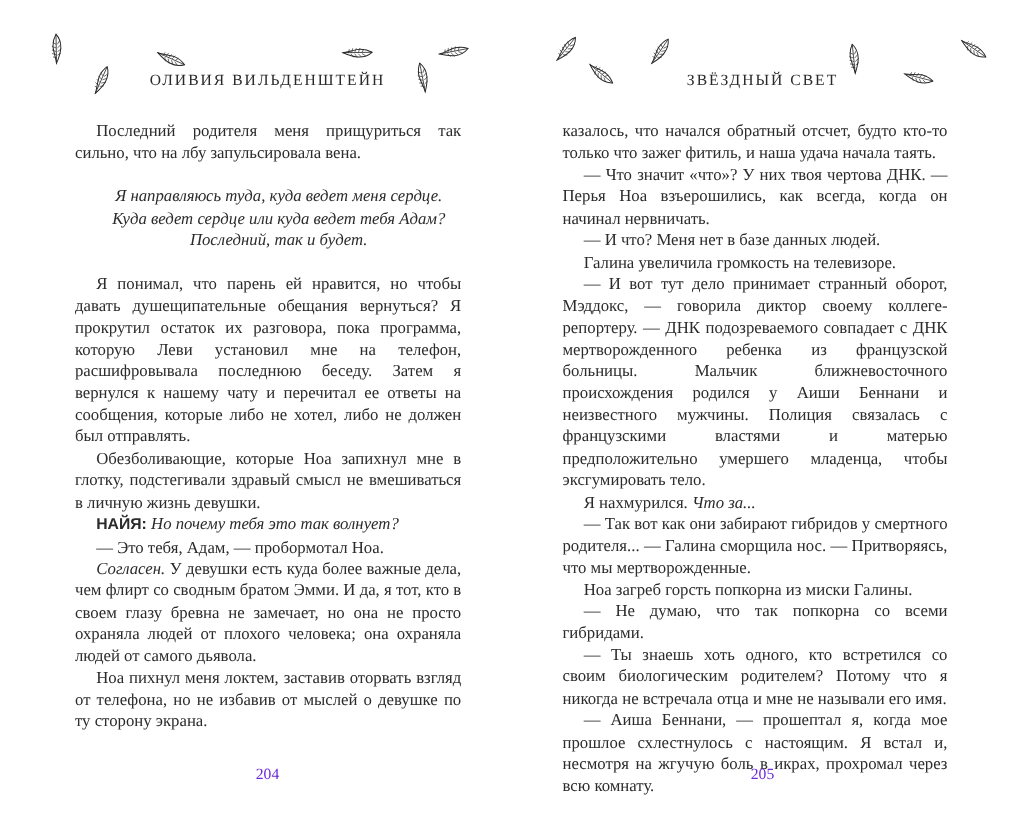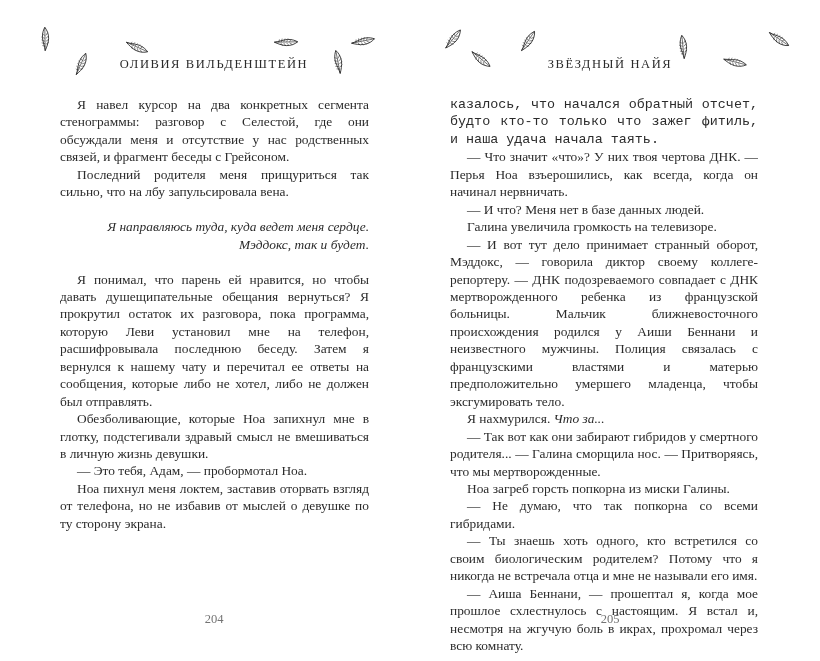--- a/index.html
+++ b/index.html
@@ -20,28 +20,28 @@
   .page.left .running-head { left: 58px; right: 40px; }
   .page.right .running-head { left: 40px; right: 50px; }
   .text-block {
     position: absolute; top: 94px;
     font-family: "Liberation Serif", serif; font-size: 13.4px; line-height: 17.45px;
     text-align: justify; hyphens: manual;
   }
   .page.left .text-block { left: 60px; width: 309px; }
   .page.right .text-block { left: 40px; width: 308px; }
   .p { margin: 0; text-indent: 17px; }
-  .p.noindent { text-indent: 0; font-family: Liberation Mono, monospace; }
-  .p.it { font-style: italic; text-align: right; }
+  .p.noindent { text-indent: 0; }
+  .p.it { font-style: italic; text-align: center; }
   .gap { height: 17.45px; }
   .speaker { font-family: "Liberation Sans", sans-serif; font-weight: bold; font-size: 12.6px; }
   em { }
   .folio {
     position: absolute; top: 610px; left: 0; right: 0; text-align: center;
-    font-family: "Liberation Serif", serif; font-size: 12.5px; color: #737373;
+    font-family: "Liberation Serif", serif; font-size: 12.5px; color: #6d28d9;
   }
   .page.left .folio { left: 58px; right: 40px; }
   .page.right .folio { left: 40px; right: 50px; }
 </style>
 </head>
 <body>
 
 <div class="spread">
 
   <div class="page left">
@@ -85,29 +85,36 @@
           <svg viewBox="0 0 44 28">
             <path d="M2 26 C10 20 14 14 22 8 C30 3 38 2 42 2 C40 8 34 16 26 20 C18 24 10 25 2 26 Z" fill="none" stroke="#2b2b2b" stroke-width="1.6"></path>
             <path d="M2 26 L42 2" stroke="#2b2b2b" stroke-width="1.2"></path>
             <path d="M10 22 L8 16 M14 19 L12 12 M18 16 L17 9 M23 13 L22 6 M28 10 L28 4 M14 21 L20 24 M19 18 L26 21 M24 15 L31 17 M29 12 L36 12" stroke="#2b2b2b" stroke-width="1"></path>
           </svg>
         </div>
       </div>
     <div class="running-head">ОЛИВИЯ ВИЛЬДЕНШТЕЙН</div>
 
     <div class="text-block">
-      <p class="p">Я навел курсор на два конкретных сегмента стенограммы: разговор с Селестой, где они обсуждали меня и отсутствие у нас родственных связей, и фрагмент беседы с Грейсоном.</p>
       <p class="p">Последний родителя меня прищуриться так сильно, что на лбу запульсировала вена.</p>
       <div class="gap"></div>
       <p class="p it">Я направляюсь туда, куда ведет меня сердце.</p>
-      <p class="p it">Мэддокс, так и будет.</p>
+      <p class="p it">Куда ведет сердце или куда ведет тебя Адам?</p>
+      <p class="p it">Последний, так и будет.</p>
       <div class="gap"></div>
       <p class="p">Я понимал, что парень ей нравится, но чтобы давать душещипательные обещания вернуться? Я прокрутил остаток их разговора, пока программа, которую Леви установил мне на телефон, расшифровывала последнюю беседу. Затем я вернулся к нашему чату и перечитал ее ответы на сообщения, которые либо не хотел, либо не должен был отправлять.</p>
       <p class="p">Обезболивающие, которые Ноа запихнул мне в глотку, подстегивали здравый смысл не вмешиваться в личную жизнь девушки.</p>
+      <p class="p">
+        <span class="speaker">НАЙЯ:</span>
+        <em>Но почему тебя это так волнует?</em>
+      </p>
       <p class="p">— Это тебя, Адам, — пробормотал Ноа.</p>
+      <p class="p">
+        <em>Согласен.</em><span> У девушки есть куда более важные дела, чем флирт со сводным братом Эмми. И да, я тот, кто в своем глазу бревна не замечает, но она не просто охраняла людей от плохого человека; она охраняла людей от самого дьявола.</span>
+      </p>
       <p class="p">Ноа пихнул меня локтем, заставив оторвать взгляд от телефона, но не избавив от мыслей о девушке по ту сторону экрана.</p>
 
     </div>
 
     <div class="folio">204</div>
   </div>
 
   <div class="page right">
     <div id="feathers-right">
         <div class="feather" style="left: 32px; top: 30px; transform: rotate(-20deg);">
@@ -146,21 +153,21 @@
           </svg>
         </div>
         <div class="feather" style="left: 358px; top: 30px; transform: rotate(65deg);">
           <svg viewBox="0 0 44 28">
             <path d="M2 26 C10 20 14 14 22 8 C30 3 38 2 42 2 C40 8 34 16 26 20 C18 24 10 25 2 26 Z" fill="none" stroke="#2b2b2b" stroke-width="1.6"></path>
             <path d="M2 26 L42 2" stroke="#2b2b2b" stroke-width="1.2"></path>
             <path d="M10 22 L8 16 M14 19 L12 12 M18 16 L17 9 M23 13 L22 6 M28 10 L28 4 M14 21 L20 24 M19 18 L26 21 M24 15 L31 17 M29 12 L36 12" stroke="#2b2b2b" stroke-width="1"></path>
           </svg>
         </div>
       </div>
-    <div class="running-head">ЗВЁЗДНЫЙ НАЙЯ</div>
+    <div class="running-head">ЗВЁЗДНЫЙ СВЕТ</div>
 
     <div class="text-block">
       <p class="p noindent">казалось, что начался обратный отсчет, будто кто-то только что зажег фитиль, и наша удача начала таять.</p>
       <p class="p">— Что значит «что»? У них твоя чертова ДНК. — Перья Ноа взъерошились, как всегда, когда он начинал нервничать.</p>
       <p class="p">— И что? Меня нет в базе данных людей.</p>
       <p class="p">Галина увеличила громкость на телевизоре.</p>
       <p class="p">— И вот тут дело принимает странный оборот, Мэддокс, — говорила диктор своему коллеге-репортеру. — ДНК подозреваемого совпадает с ДНК мертворожденного ребенка из французской больницы. Мальчик ближневосточного происхождения родился у Аиши Беннани и неизвестного мужчины. Полиция связалась с французскими властями и матерью предположительно умершего младенца, чтобы эксгумировать тело.</p>
       <p class="p">
         <span>Я нахмурился. </span><em>Что за...</em>
       </p>

